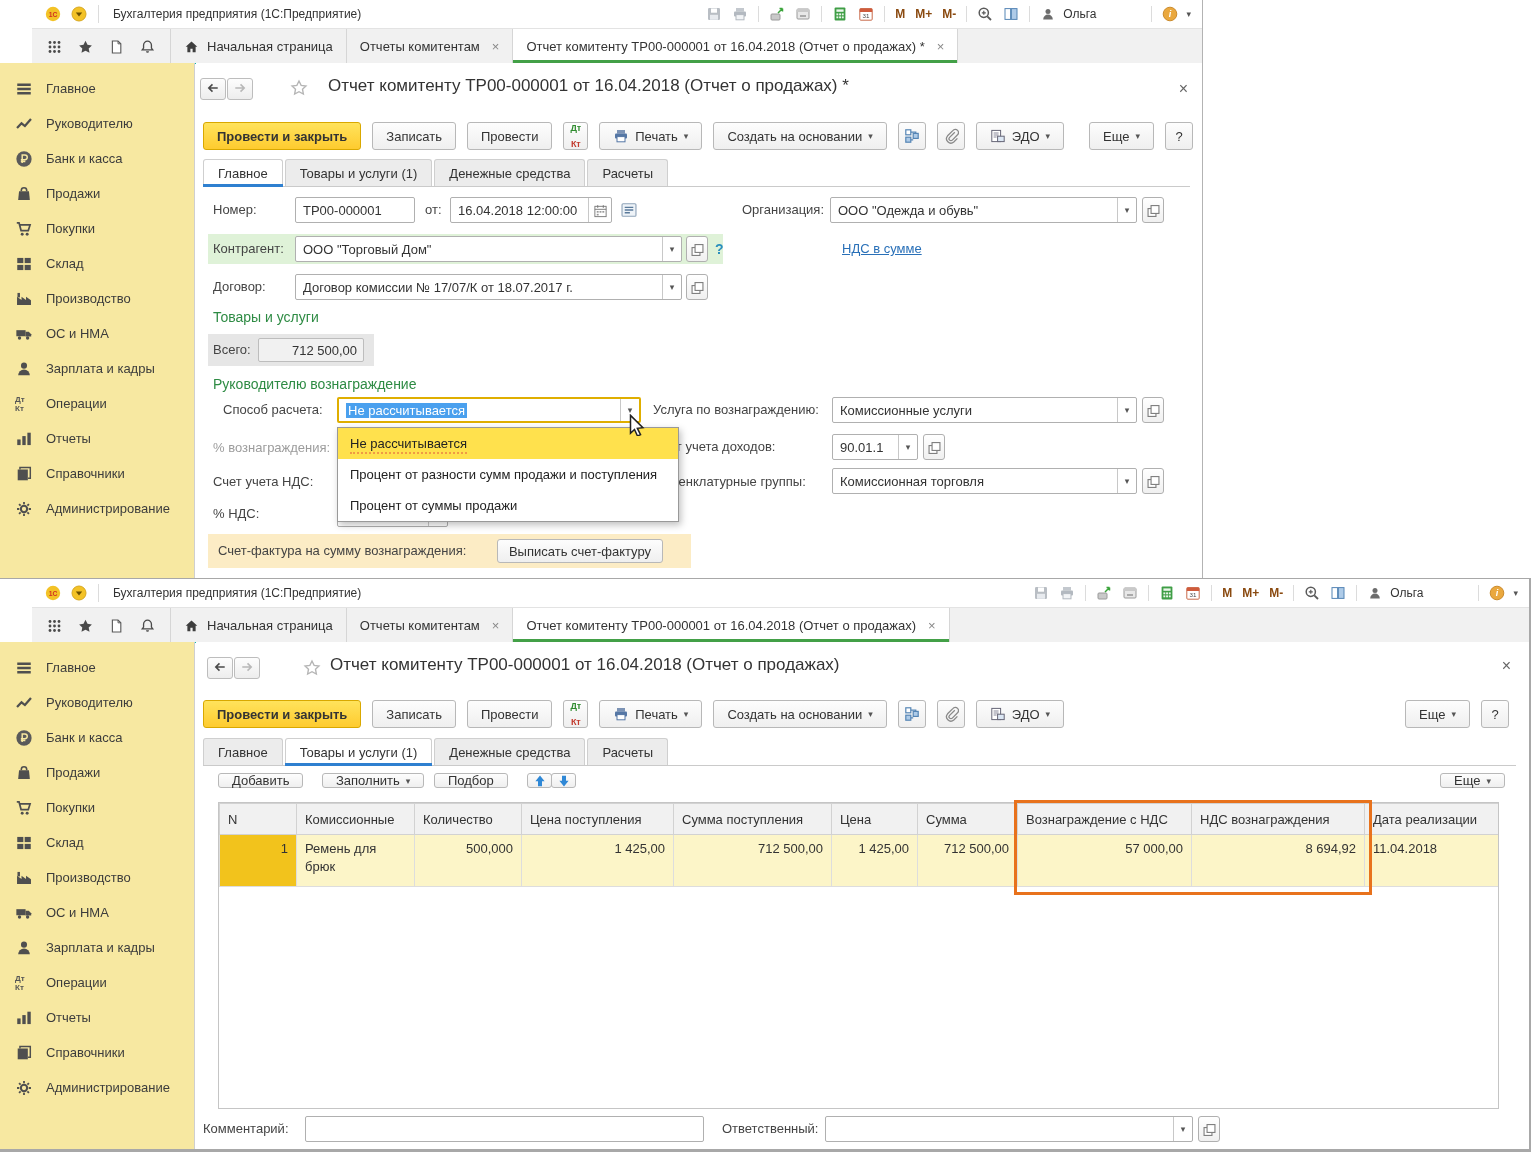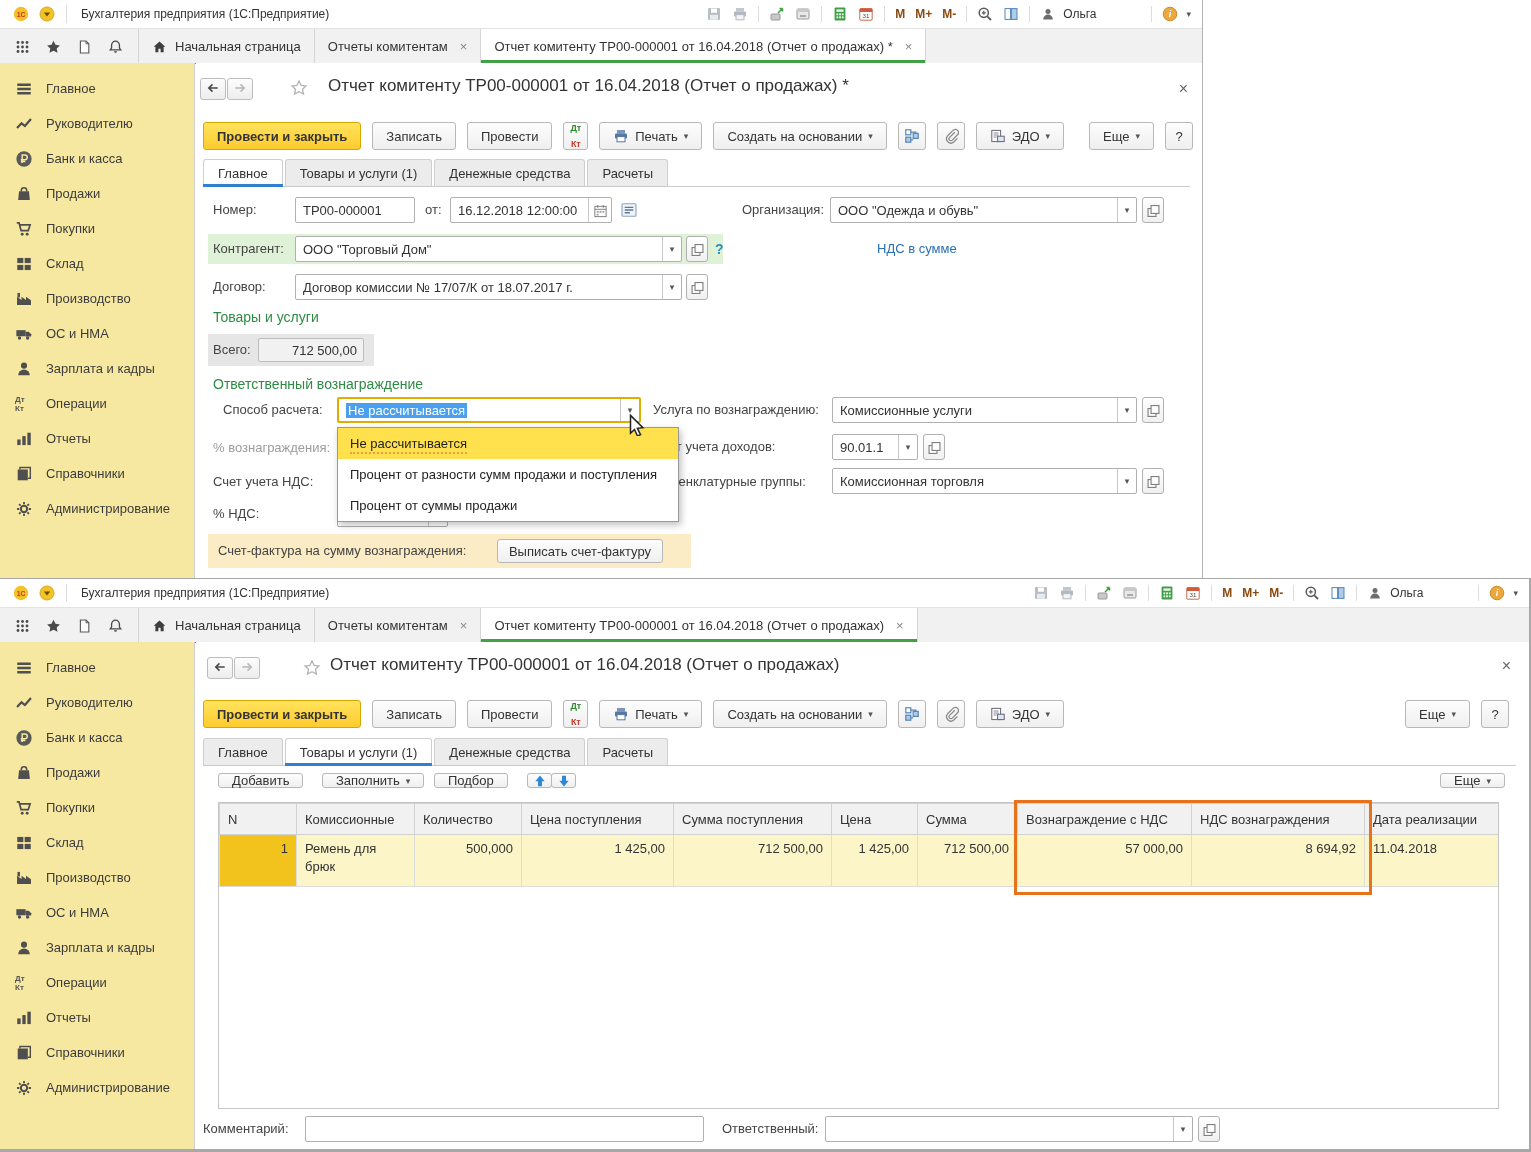--- a/index.html
+++ b/index.html
@@ -1,18 +1,18 @@
 <!DOCTYPE html>
 <html><head>
 <meta charset="utf-8">
 <style>
   html,body{margin:0;padding:0;background:#fff;}
   .screen{position:relative;width:1531px;height:1152px;background:#fff;overflow:hidden;
     font-family:"Liberation Sans","DejaVu Sans",sans-serif;font-size:13px;color:#333;}
-  .win{position:absolute;background:#fff;}
+  .win{position:absolute;background:#fff;padding-left:32px;}
   .win-top{left:0;top:0;width:1203px;height:578px;border-right:1px solid #b3b3b3;box-sizing:border-box;}
   .win-bot{left:0;top:578px;width:1531px;height:574px;border-top:1px solid #a8a8a8;border-bottom:3px solid #a8a8a8;
     border-right:2px solid #a8a8a8;box-sizing:border-box;}
   
   .titlebar{height:28px;display:flex;align-items:center;padding:0 8px;background:#fff;border-bottom:1px solid #e3e3e3;}
   .titlebar .ic{display:inline-flex;width:16px;height:16px;margin:0 5px;flex:none;cursor:pointer;}
   .tb-title{font-size:12px;color:#333;margin-left:8px;white-space:nowrap;}
   .tb-right{margin-left:auto;display:flex;align-items:center;}
   .tbsep{width:1px;height:16px;background:#dcdcdc;margin:0 5px;flex:none;}
   .tbgap{width:46px;flex:none;}
@@ -73,21 +73,21 @@
   .combo-btn{width:18px;align-self:stretch;border-left:1px solid #c8c8c8;display:flex;align-items:center;
     justify-content:center;color:#555;font-size:9px;flex:none;cursor:pointer;}
   .combo.activef{border:2px solid #dfae00;}
   .combo.activef .combo-val span{background:#4aa0ee;color:#fff;padding:1px 2px;}
   .openbtn{position:absolute;width:22px;height:26px;background:linear-gradient(#fff,#f0f0f0);border:1px solid #b0b0b0;
     border-radius:3px;display:flex;align-items:center;justify-content:center;box-sizing:border-box;cursor:pointer;padding:0;}
   .openbtn .ic,.calbtn .ic,.iconflat .ic{display:inline-flex;width:15px;height:15px;}
   .calbtn{width:22px;align-self:stretch;border-left:1px solid #c8c8c8;display:flex;align-items:center;
     justify-content:center;flex:none;cursor:pointer;}
   .iconflat{position:absolute;width:18px;height:18px;display:flex;cursor:pointer;}
-  .link{position:absolute;color:#2970b8;font-size:13px;cursor:pointer;white-space:nowrap;margin-left:35px;}
+  .link{position:absolute;color:#2970b8;text-decoration:underline;font-size:13px;cursor:pointer;white-space:nowrap;}
   .helpq{position:absolute;color:#2a8fbd;font-weight:bold;font-size:14px;height:26px;line-height:26px;cursor:pointer;}
   .band{position:absolute;box-sizing:border-box;}
   .valuebox{position:absolute;border:1px solid #bdbdbd;background:#f1f1f1;text-align:right;padding:0 6px;
     line-height:24px;font-size:13px;color:#333;box-sizing:border-box;border-radius:2px;}
   .popup{position:absolute;background:#fff;border:1px solid #999;box-shadow:2px 3px 7px rgba(0,0,0,.25);z-index:10;}
   .opt{height:31px;line-height:31px;padding:0 12px;font-size:13px;white-space:nowrap;cursor:pointer;color:#222;}
   .opt.selop{background:#ffe14d;}
   .opt.selop span{border-bottom:2px dotted #f09a45;padding-bottom:1px;}
   .cursor{position:absolute;z-index:20;width:22px;height:22px;pointer-events:none;}
   
@@ -477,21 +477,21 @@
           <span class="dtab active">Главное</span>
           <span class="dtab">Товары и услуги (1)</span>
           <span class="dtab">Денежные средства</span>
           <span class="dtab">Расчеты</span>
         </div>
 
         <span class="lbl" style="left:17px;top:134px;">Номер:</span>
         <input class="input" style="left: 99px; top: 134px; width: 120px;" value="ТР00-000001">
         <span class="lbl" style="left:229px;top:134px;">от:</span>
         <div class="combo" style="left:254px;top:134px;width:162px;">
-          <span class="combo-val">16.12.2018 12:00:00</span>
+          <span class="combo-val">16.04.2018 12:00:00</span>
           <span class="calbtn">
               <span class="ic">
                 <svg width="16" height="16" viewBox="0 0 16 16">
                   <rect x="2" y="3" width="12" height="11" fill="#fff" stroke="#7a7a7a"></rect>
                   <path d="M2 6.2h12" stroke="#7a7a7a"></path>
                   <path d="M5 1.8v2.6M11 1.8v2.6" stroke="#7a7a7a" stroke-width="1.2"></path>
                   <g fill="#9a9a9a">
                     <rect x="4" y="8" width="2" height="1.8"></rect>
                     <rect x="7" y="8" width="2" height="1.8"></rect>
                     <rect x="10" y="8" width="2" height="1.8"></rect>
@@ -550,21 +550,21 @@
                 <rect x="5.4" y="2.2" width="8.4" height="8.4" fill="#fff" stroke="#808080" stroke-width="1.2"></rect>
               </svg>
             </span>
           </button>
 
         <span class="seghdr" style="left:17px;top:246px;">Товары и услуги</span>
         <div class="band" style="left:12px;top:271px;width:166px;height:32px;background:#e6e6e6;"></div>
         <span class="lbl" style="left:17px;top:274px;">Всего:</span>
         <span class="valuebox" style="left:62px;top:275px;width:106px;height:24px;">712 500,00</span>
 
-        <span class="seghdr" style="left:17px;top:313px;">Ответственный вознаграждение</span>
+        <span class="seghdr" style="left:17px;top:313px;">Руководителю вознаграждение</span>
         <span class="lbl" style="left:27px;top:334px;">Способ расчета:</span>
         <div class="combo activef" style="left:141px;top:334px;width:304px;">
           <span class="combo-val"><span>Не рассчитывается</span></span>
           <span class="combo-btn">▾</span>
         </div>
         <span class="lbl" style="left:457px;top:334px;">Услуга по вознаграждению:</span>
         <div class="combo" style="left:636px;top:334px;width:305px;">
           <span class="combo-val">Комиссионные услуги</span>
           <span class="combo-btn">▾</span>
         </div>

